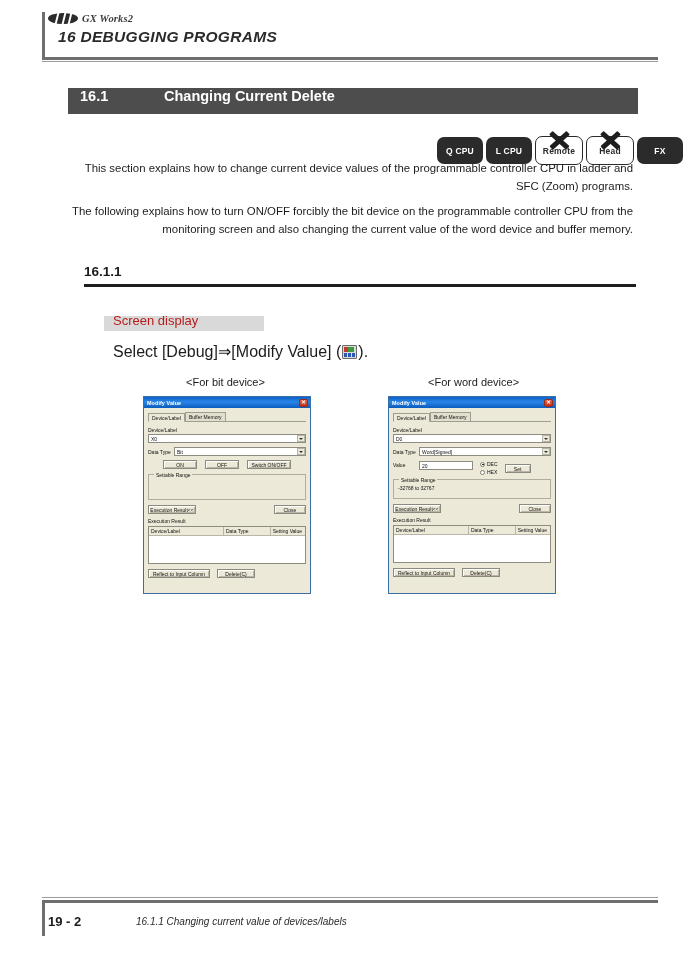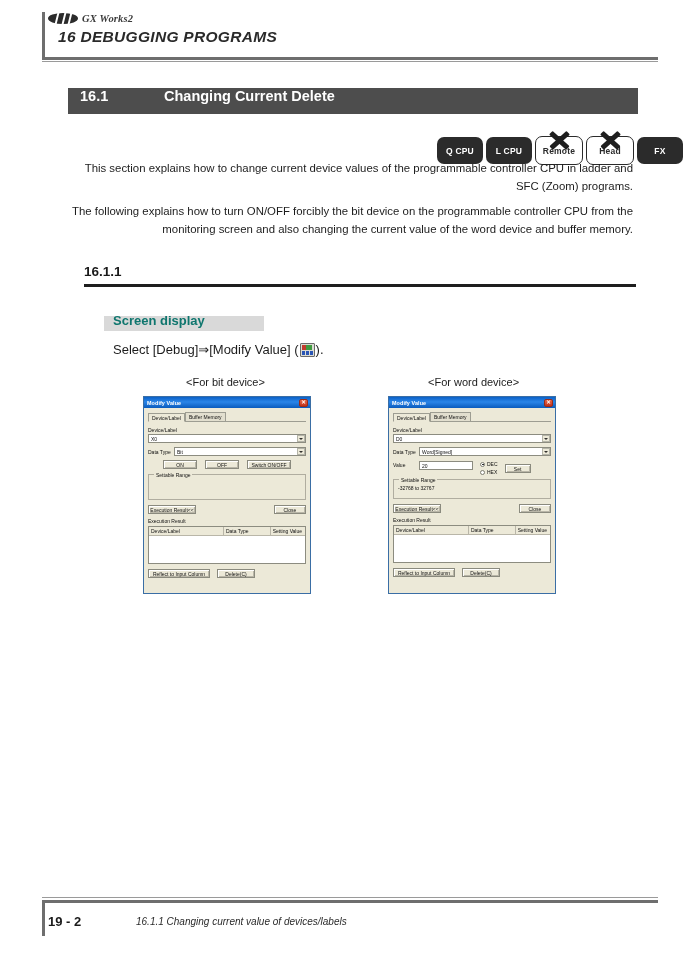--- a/index.html
+++ b/index.html
@@ -80,25 +80,25 @@
   .sub-name { font-size:13.5px; font-weight:bold; }
   .sub-rule { margin-top:5px; width:552px; height:2.5px; background:#1e1e1e; }
 
   
   .screen-display-head {
     position:absolute; left:104px; top:316px; width:160px; height:15px;
     background:#d9d9d9;
   }
   .screen-display-text {
     position:absolute; left:113px; top:313px;
-    font-size:13px; font-weight:bold; color:#0f766e;
+    font-size:13px; font-weight:normal; color:#b91c1c;
   }
   .select-line {
     position:absolute; left:113px; top:342px;
-    font-size:13px; color:#1c1c1c; display:flex; align-items:center; gap:0px;
+    font-size:16px; color:#1c1c1c; display:flex; align-items:center; gap:0px;
   }
   .mv-icon {
     display:inline-block; width:13px; height:12px; margin:0 1px; position:relative;
     border:1px solid #6a6a6a; background:#dcdcd4; vertical-align:middle;
     border-radius:1px; overflow:hidden;
   }
   .mv-icon i { position:absolute; display:block; }
   .mv-icon .g { left:5px; top:1px; width:6px; height:5px; background:#3f9a3f; }
   .mv-icon .r { left:1px; top:1px; width:4px; height:5px; background:#c23b2e; }
   .mv-icon .b1 { left:1px; top:7px; width:3px; height:4px; background:#2b56b5; }

